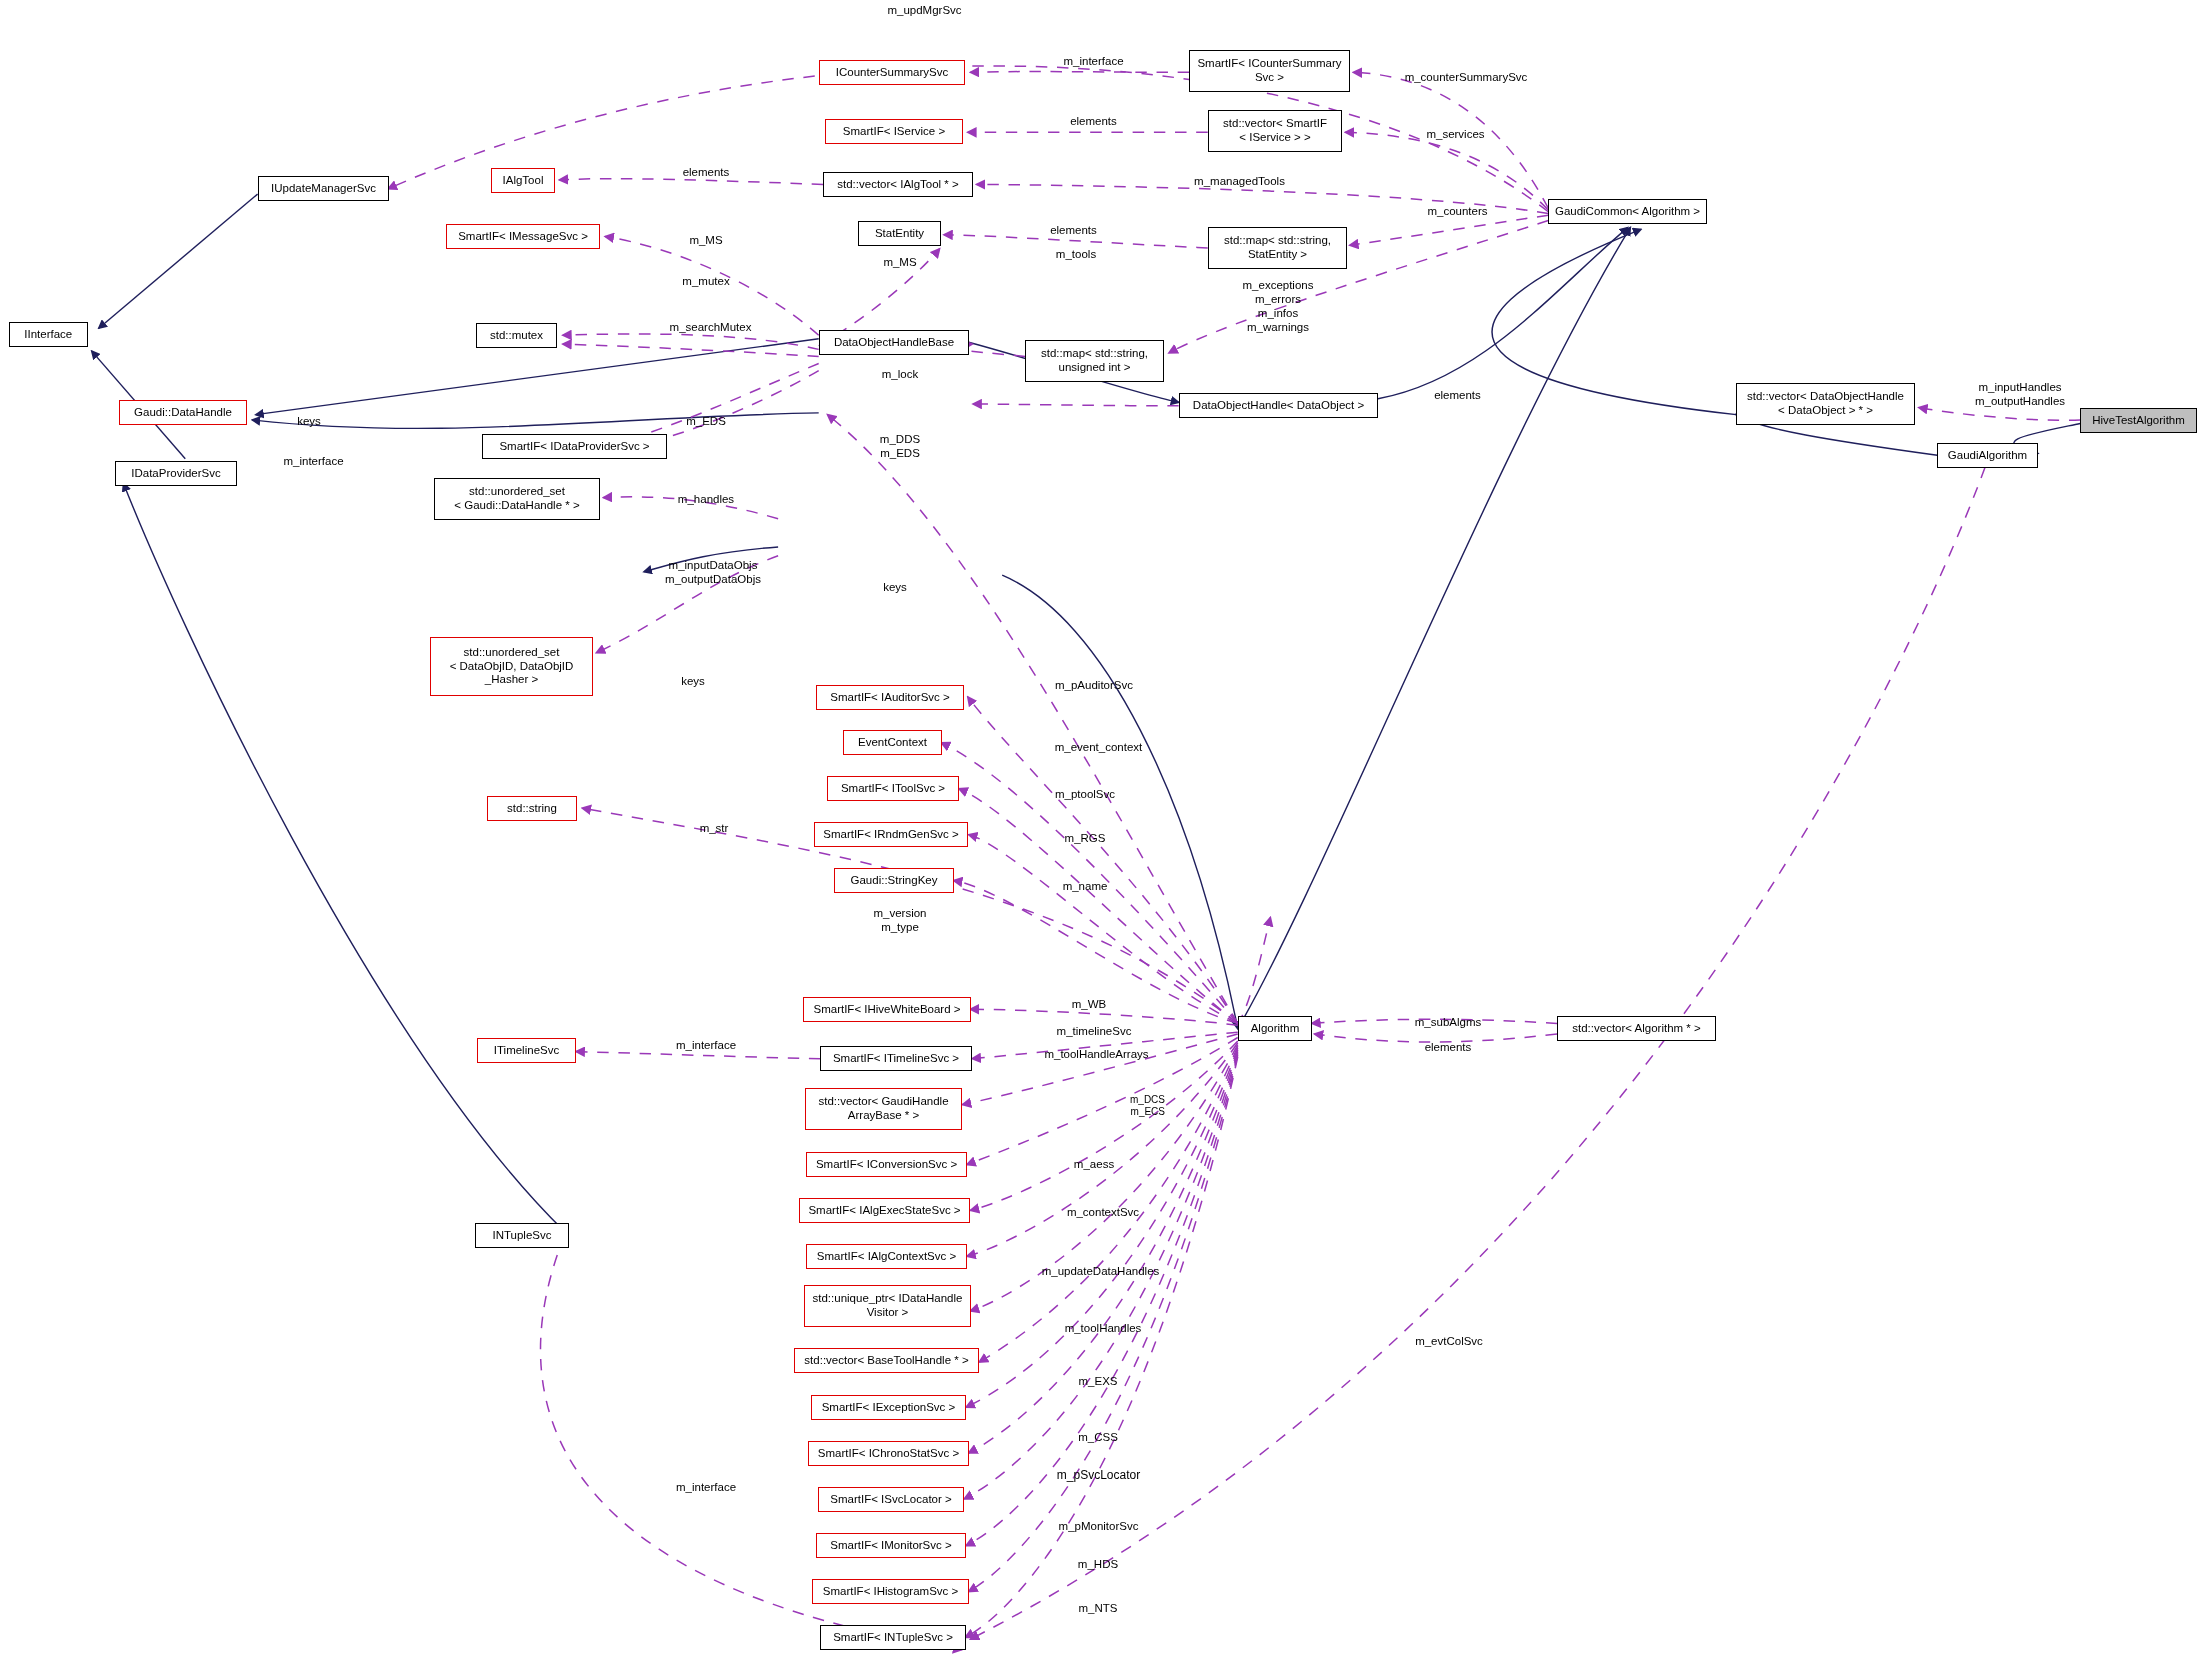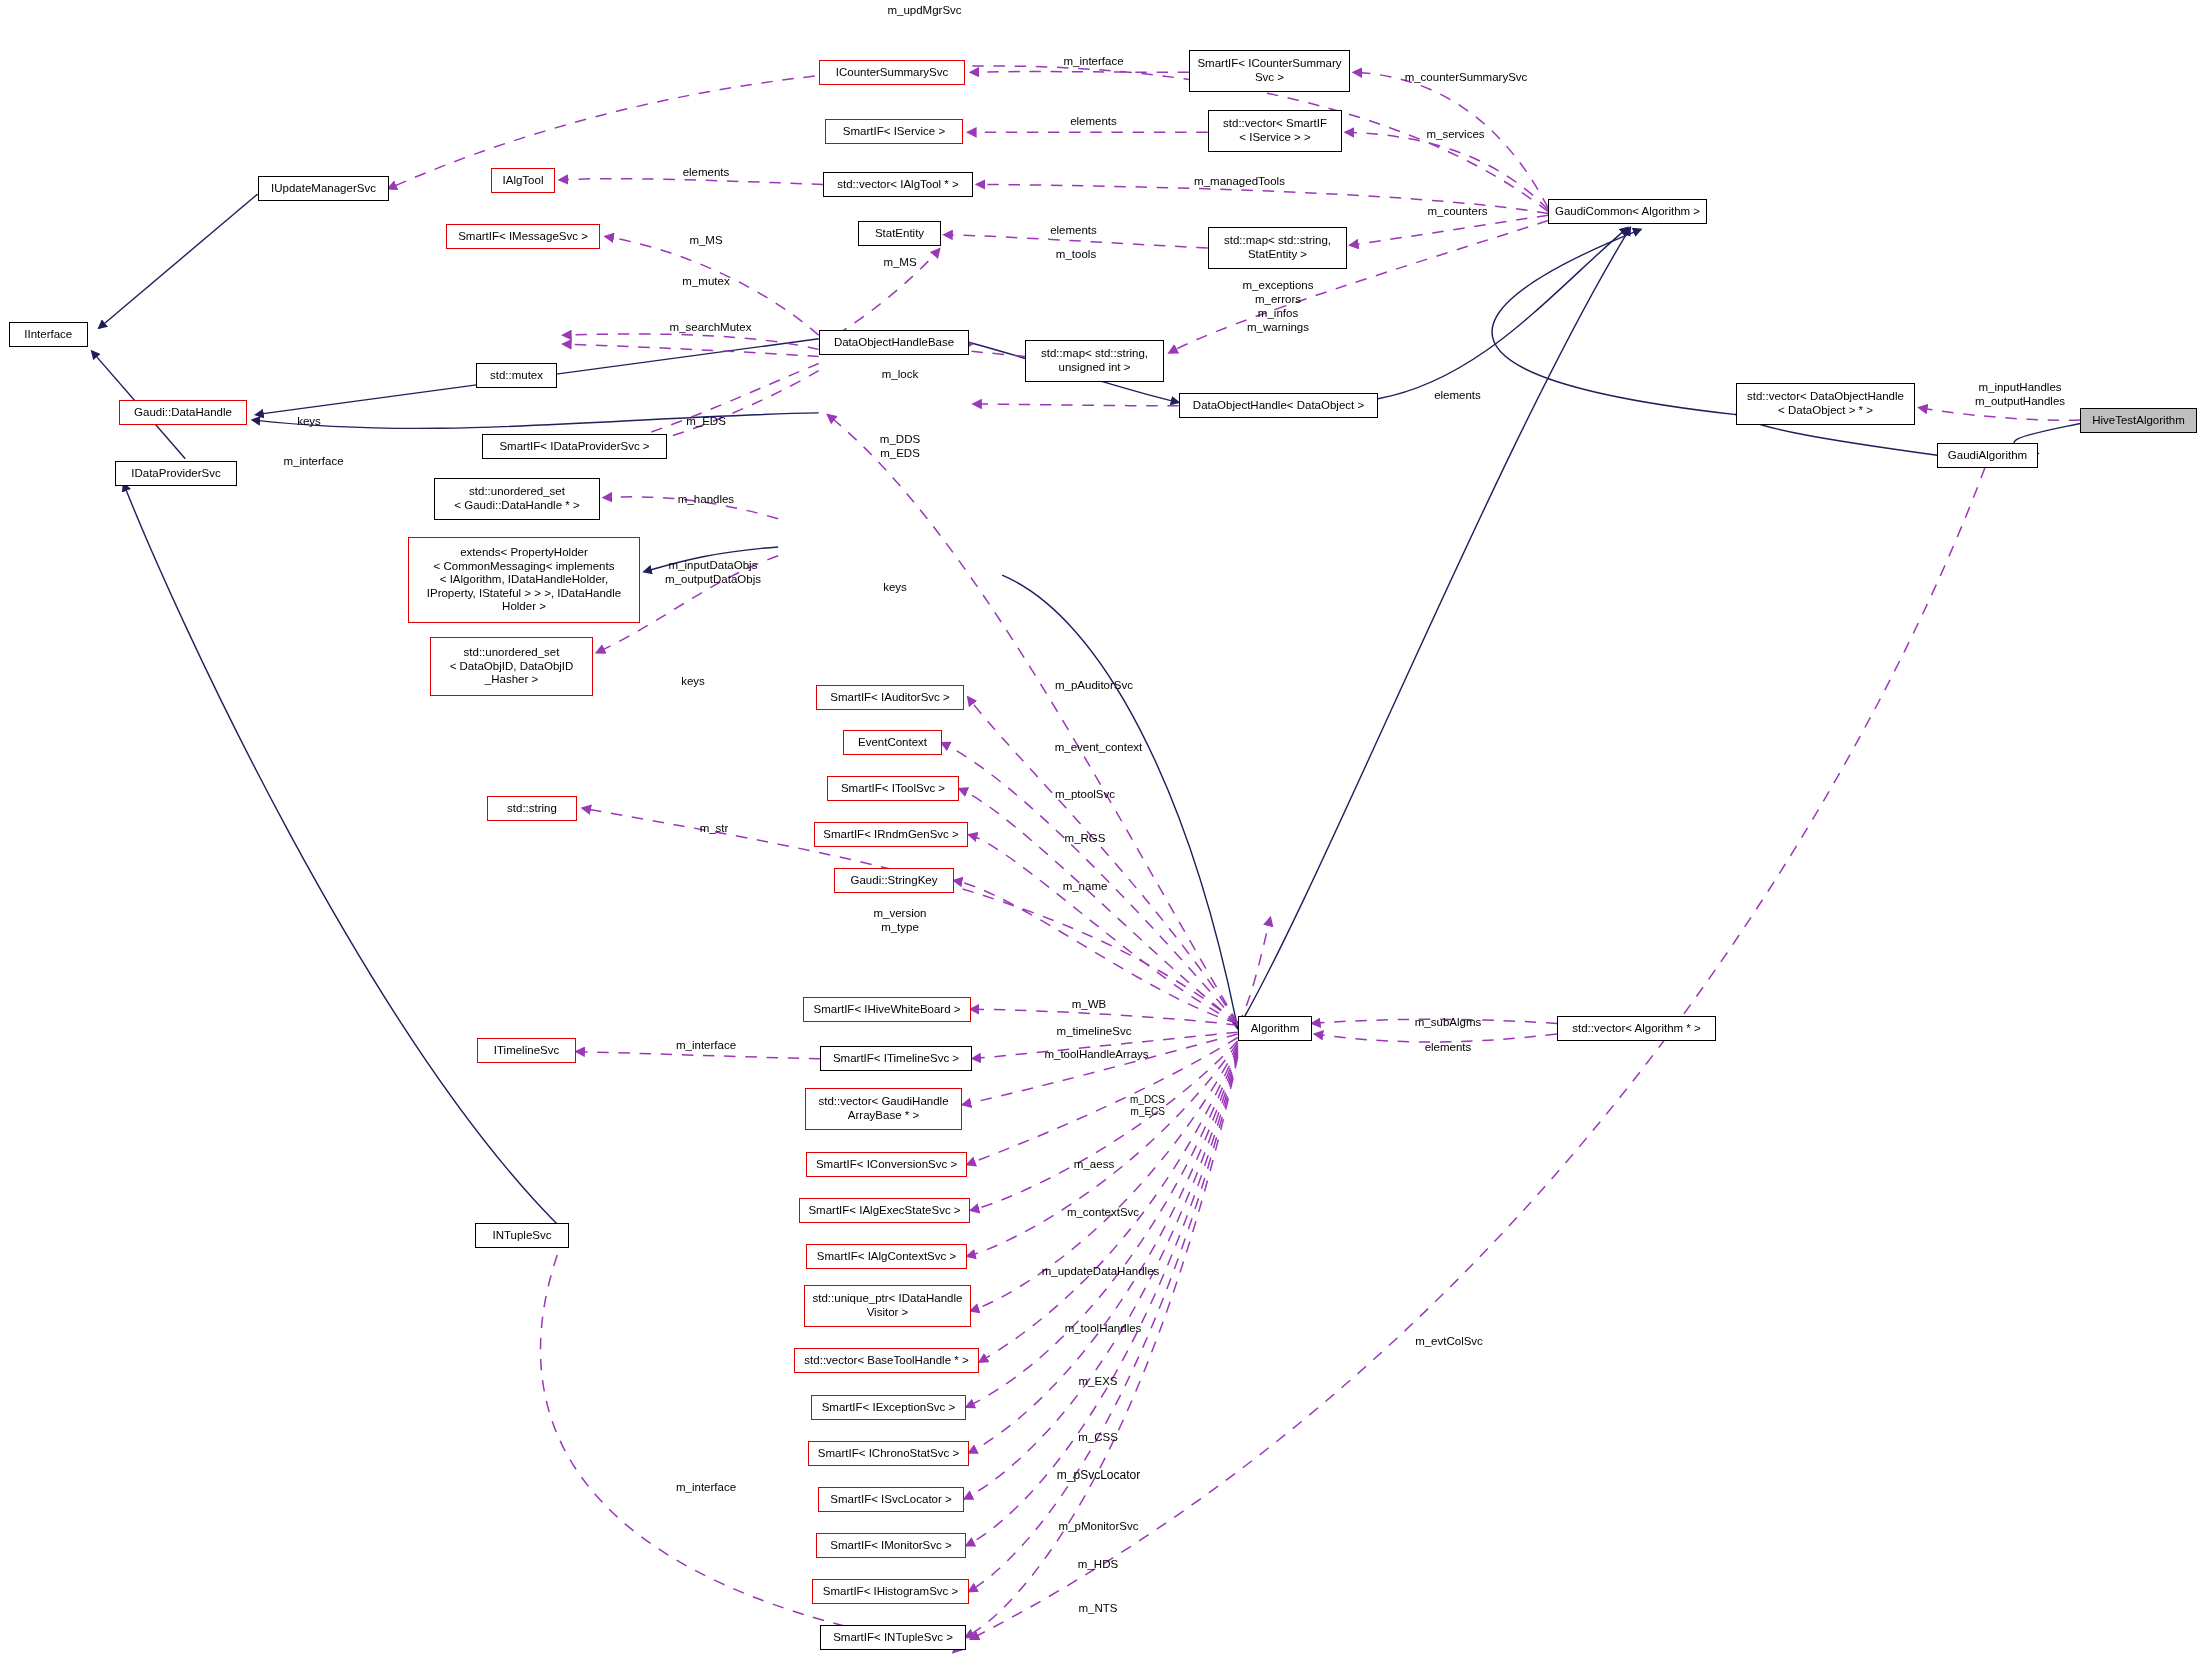--- a/index.html
+++ b/index.html
@@ -100,29 +100,24 @@
   </svg>
 
   <div></div>
   <div></div>
 <div class="node" style="left: 8.8px; top: 322px; width: 79px; height: 25px; font-size: 11.5px;"><span>IInterface</span></div>
     <div class="node" style="left: 258px; top: 176px; width: 131px; height: 25px; font-size: 11.5px;"><span>IUpdateManagerSvc</span></div>
     <div class="node red" style="left: 119px; top: 400px; width: 128px; height: 25px; font-size: 11.5px;"><span>Gaudi::DataHandle</span></div>
     <div class="node" style="left: 115px; top: 461px; width: 122px; height: 25px; font-size: 11.5px;"><span>IDataProviderSvc</span></div>
     <div class="node red" style="left: 491px; top: 168px; width: 64px; height: 25px; font-size: 11.5px;"><span>IAlgTool</span></div>
     <div class="node red" style="left: 446px; top: 224px; width: 154px; height: 25px; font-size: 11.5px;"><span>SmartIF&lt; IMessageSvc &gt;</span></div>
-    <div class="node" style="left: 476px; top: 323px; width: 81px; height: 25px; font-size: 11.5px; margin-top: 40px;"><span>std::mutex</span></div>
+    <div class="node" style="left: 476px; top: 323px; width: 81px; height: 25px; font-size: 11.5px;"><span>std::mutex</span></div>
     <div class="node" style="left: 434px; top: 434px; width: 185px; height: 25px; font-size: 11.5px; margin-left: 48px;"><span>SmartIF&lt; IDataProviderSvc &gt;</span></div>
     <div class="node" style="left: 434px; top: 478px; width: 166px; height: 42px; font-size: 11.5px;"><span>std::unordered_set
 &lt; Gaudi::DataHandle * &gt;</span></div>
-    <div class="node red" style="left: 408px; top: 537px; width: 232px; height: 86px; font-size: 11.5px;"><span>extends&lt; PropertyHolder
-&lt; CommonMessaging&lt; implements
-&lt; IAlgorithm, IDataHandleHolder,
-IProperty, IStateful &gt; &gt; &gt;, IDataHandle
-Holder &gt;</span></div>
     <div class="node red" style="left: 430px; top: 637px; width: 163px; height: 59px; font-size: 11.5px;"><span>std::unordered_set
 &lt; DataObjID, DataObjID
 _Hasher &gt;</span></div>
     <div class="node red" style="left: 487px; top: 796px; width: 90px; height: 25px; font-size: 11.5px;"><span>std::string</span></div>
     <div class="node red" style="left: 477px; top: 1038px; width: 99px; height: 25px; font-size: 11.5px;"><span>ITimelineSvc</span></div>
     <div class="node" style="left: 475px; top: 1223px; width: 94px; height: 25px; font-size: 11.5px;"><span>INTupleSvc</span></div>
     <div class="node" style="left: 858px; top: 221px; width: 83px; height: 25px; font-size: 11.5px;"><span>StatEntity</span></div>
     <div class="node" style="left: 819px; top: 330px; width: 150px; height: 25px; font-size: 11.5px;"><span>DataObjectHandleBase</span></div>
     <div class="node" style="left: 823px; top: 172px; width: 150px; height: 25px; font-size: 11.5px;"><span>std::vector&lt; IAlgTool * &gt;</span></div>
     <div class="node red" style="left: 819px; top: 60px; width: 146px; height: 25px; font-size: 11.5px;"><span>ICounterSummarySvc</span></div>

